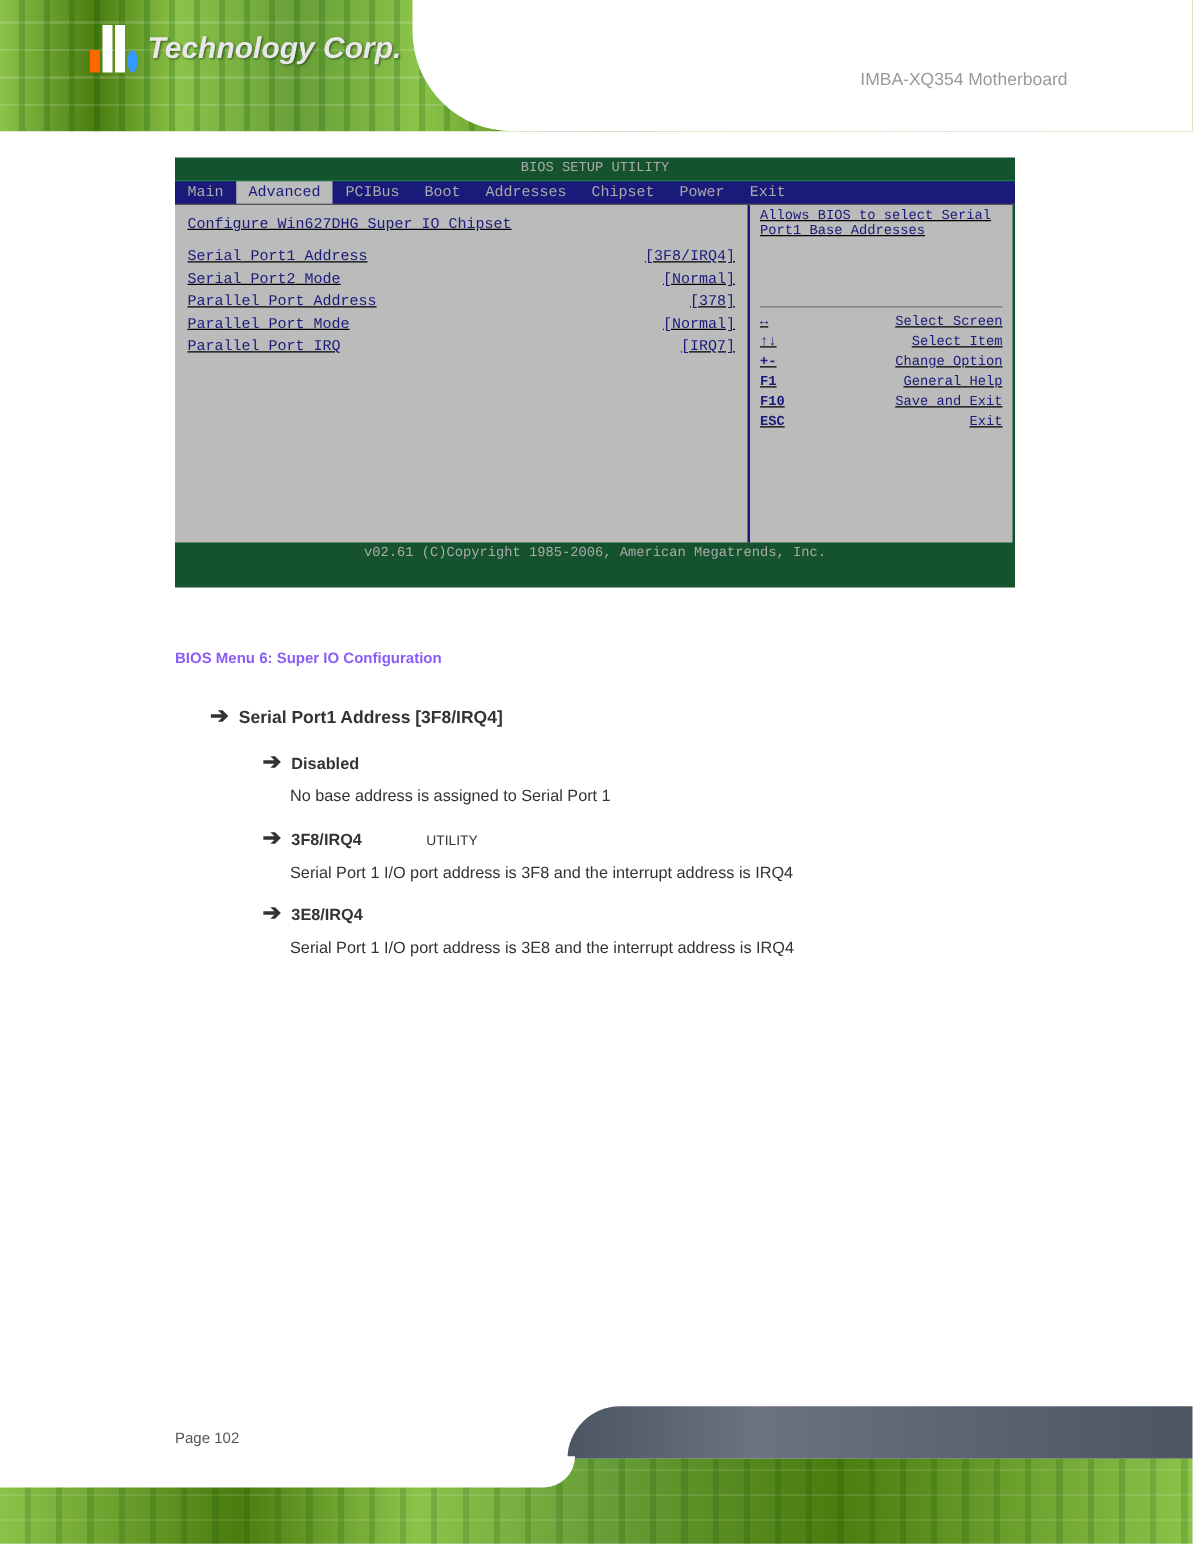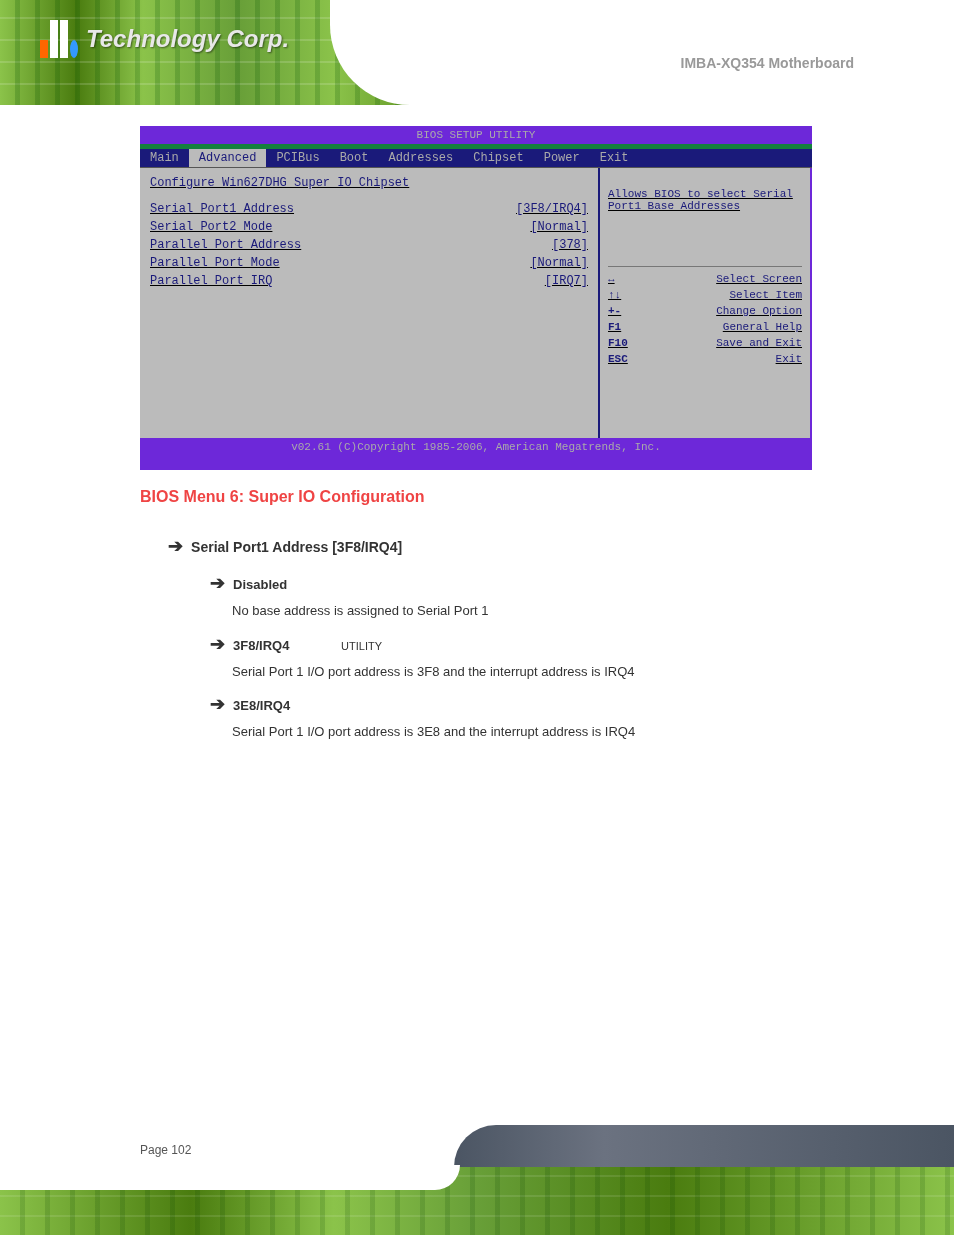--- a/index.html
+++ b/index.html
@@ -48,20 +48,21 @@
 }
 
 .logo {
   position: absolute;
   top: 20px;
   left: 40px;
   z-index: 5;
   display: flex;
   align-items: center;
   gap: 8px;
+  padding-left: 32px;
 }
 
 .logo-blocks {
   display: flex;
   gap: 2px;
   align-items: flex-end;
 }
 
 .logo-block {
   width: 8px;
@@ -77,46 +78,46 @@
   text-shadow: 1px 1px 2px rgba(0,0,0,0.5);
 }
 
 .doc-title-area {
   position: absolute;
   top: 55px;
   right: 100px;
   text-align: left;
   color: #999;
   font-size: 14px;
-  font-weight: bold;
+  font-weight: normal;
 }
 
 
 .bios-screen {
   position: absolute;
   top: 126px;
   left: 140px;
   width: 672px;
   height: 344px;
-  background: #6d28d9;
+  background: #14532d;
   font-family: 'Courier New', monospace;
   font-size: 12px;
 }
 
 .bios-title {
   color: #aaa;
   text-align: center;
   padding: 3px;
   font-size: 11px;
 }
 
 .bios-tabs {
   display: flex;
   background: #1a1a7a;
-  border-top: 5px solid #15803d;
+  border-top: 1px solid #15803d;
   border-bottom: 1px solid #555;
   align-items: flex-end;
 }
 
 .bios-tab {
   padding: 2px 10px;
   color: #aaa;
   font-size: 12px;
 }
 
@@ -136,21 +137,21 @@
   background: #bbb;
   color: #1a1a7a;
   padding: 6px 10px;
   border-right: 2px solid #1a1a7a;
 }
 
 .bios-right {
   width: 210px;
   background: #bbb;
   color: #1a1a7a;
-  padding: 20px 8px;
+  padding: 3px 8px;
   font-size: 11px;
 }
 
 .bios-row {
   display: flex;
   justify-content: space-between;
   padding: 2px 0;
 }
 
 .bios-row .val {
@@ -180,23 +181,24 @@
   top: 485px;
   left: 140px;
   width: 672px;
   color: #333;
   font-size: 13px;
   line-height: 1.5;
 }
 
 .caption {
   font-weight: bold;
-  font-size: 16px;
-  color: #ef4444;
+  font-size: 12px;
+  color: #8b5cf6;
   margin-bottom: 24px;
+  margin-top: 32px;
 }
 
 .option-header {
   display: flex;
   align-items: baseline;
   gap: 8px;
   margin: 14px 0 8px 28px;
 }
 
 .bullet-arrow {

